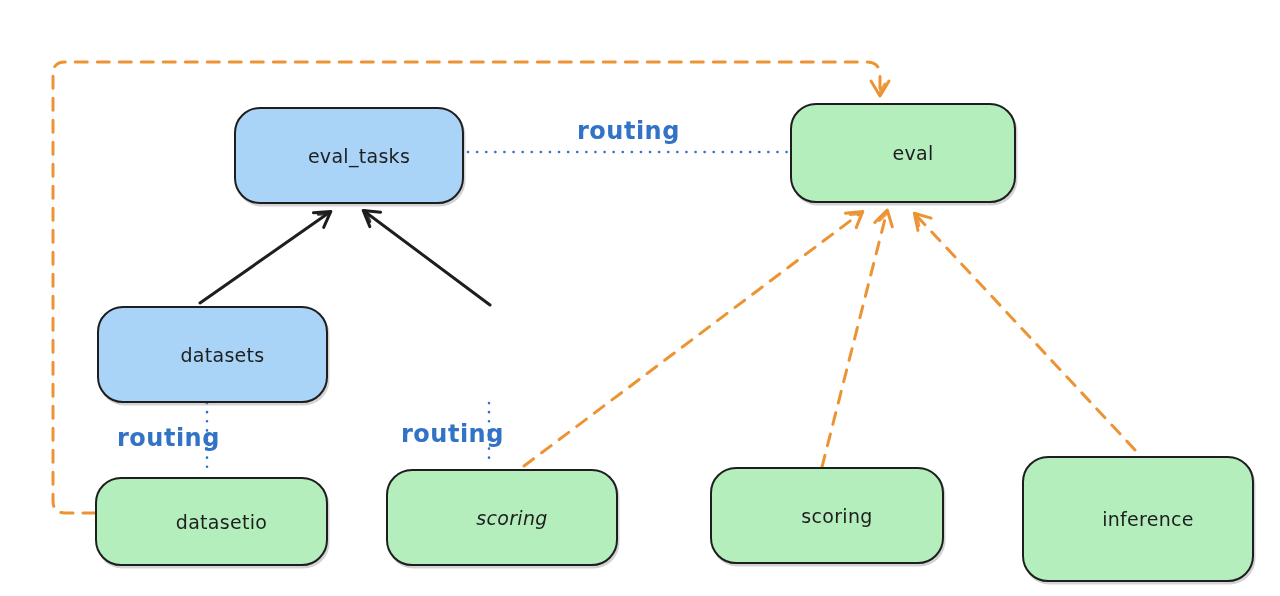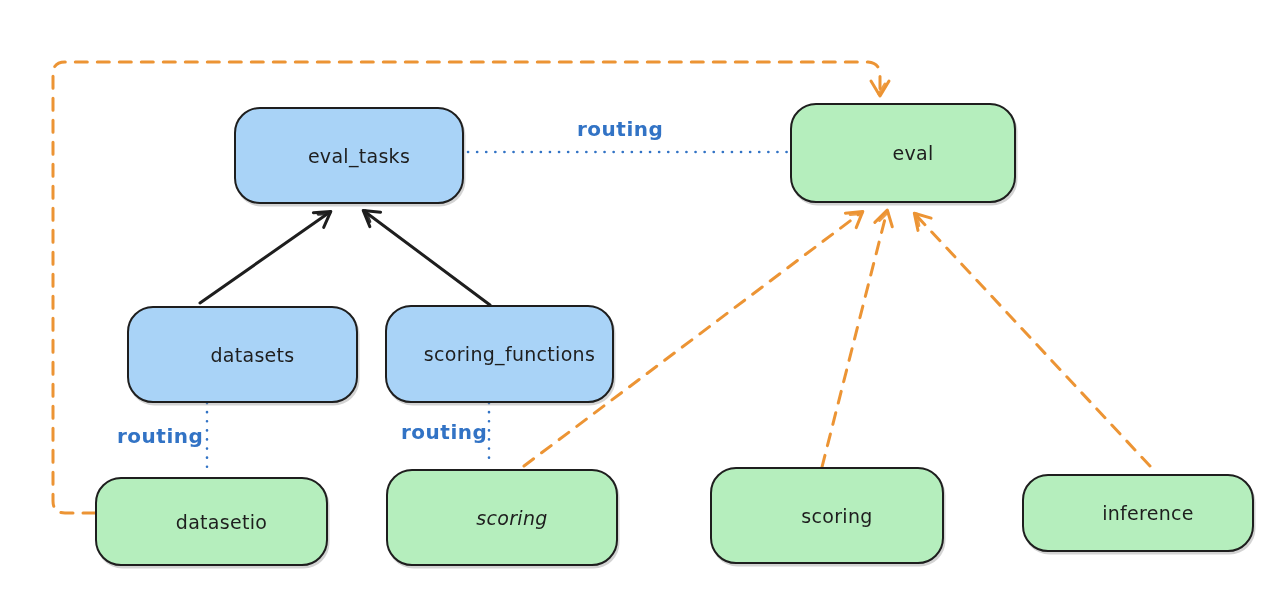--- a/index.html
+++ b/index.html
@@ -68,21 +68,21 @@
     letter-spacing: 0.3px;
     color: var(--stroke, #1e1e1e);
     box-shadow: 1.5px 2.5px 0 0 rgba(130,130,130,0.35);
     padding-left: 20px;
   }
   .node.blue  { background: var(--node-blue, #a9d3f7); }
   .node.green { background: var(--node-green, #b5eebd); }
   .routing-label {
     position: absolute;
     color: var(--line-blue, #3273c5);
-    font-size: 20px;
+    font-size: 24px;
     font-weight: 600;
     letter-spacing: 0.5px;
   }
 </style>
 </head>
 <body>
 
 <div id="canvas">
 
   <svg id="connector-layer" viewBox="0 0 1280 596" xmlns="http://www.w3.org/2000/svg">
@@ -112,41 +112,38 @@
   </svg>
 
   <div class="node blue" style="left:234px; top:107px; width:230px; height:97px;">
     <span>eval_tasks</span>
   </div>
 
   <div class="node green" style="left:790px; top:103px; width:226px; height:100px;text-align:center;">
     <span>eval</span>
   </div>
 
-  <div class="node blue" style="left:97px; top:306px; width:231px; height:97px;margin-left:30px;">
+  <div class="node blue" style="left:97px; top:306px; width:231px; height:97px;">
     <span>datasets</span>
   </div>
 
-  <div class="node blue" style="left:385px; top:305px; width:229px; height:98px;">
-    <span>scoring_functions</span>
-  </div>
 
   <div class="node green" style="left:95px; top:477px; width:233px; height:89px;border-radius:26px;">
     <span>datasetio</span>
   </div>
 
   <div class="node green" style="left:386px; top:469px; width:232px; height:97px;font-style:italic;">
     <span>scoring</span>
   </div>
 
   <div class="node green" style="left:710px; top:467px; width:234px; height:97px;">
     <span>scoring</span>
   </div>
 
-  <div class="node green" style="left:1022px; top:474px; width:232px; height:78px;">
+  <div class="node green" style="left:1022px; top:456px; width:232px; height:126px;">
     <span>inference</span>
   </div>
 
   <span class="routing-label" style="left:577px; top:117px;">routing</span>
   <span class="routing-label" style="left:117px; top:424px;">routing</span>
   <span class="routing-label" style="left:401px; top:420px;">routing</span>
 
 </div>
 
 </body></html>

